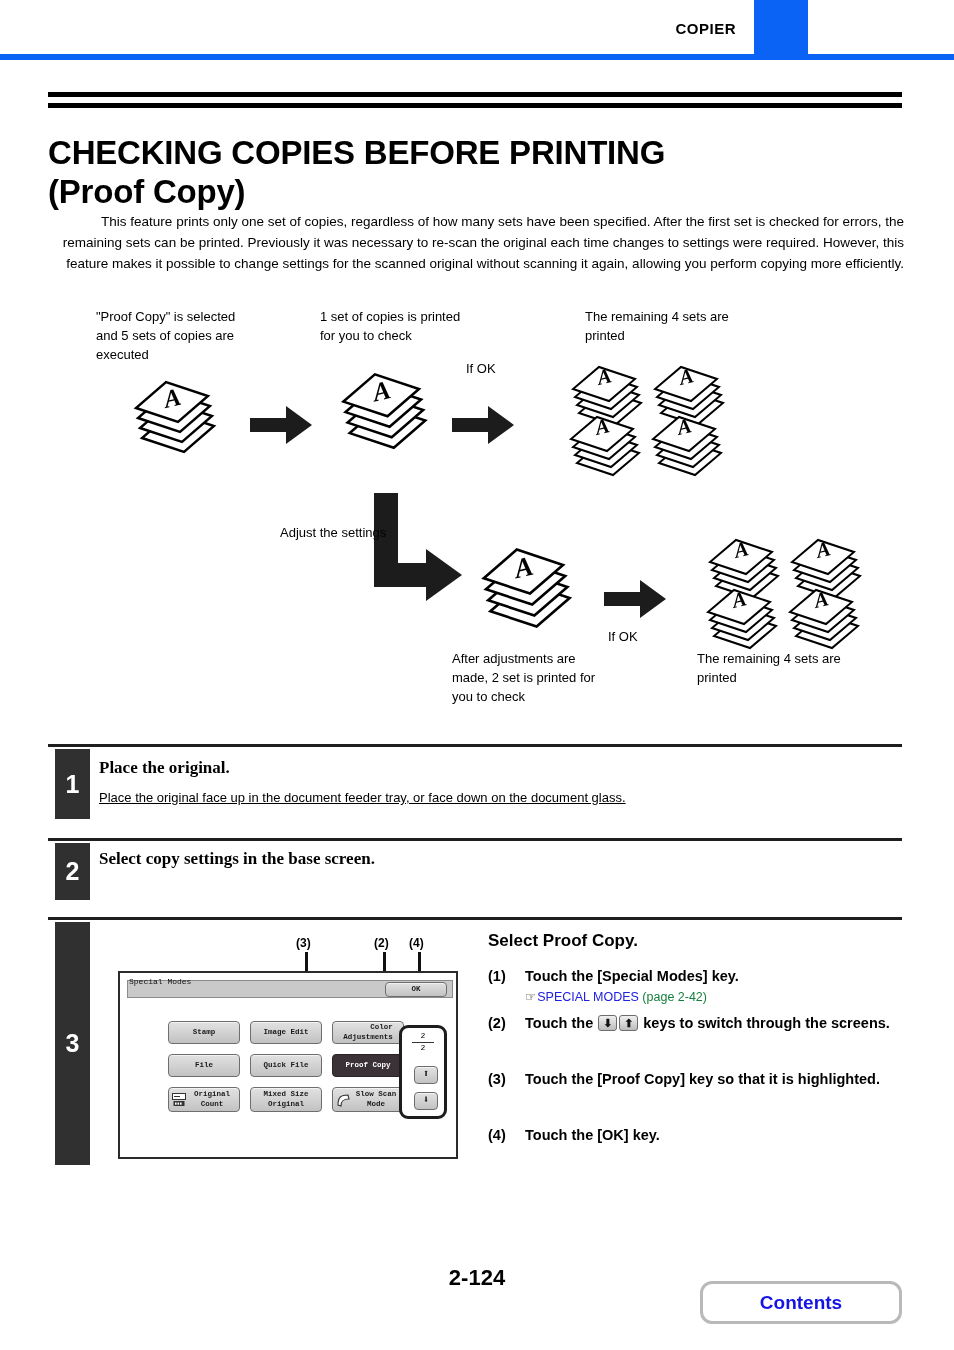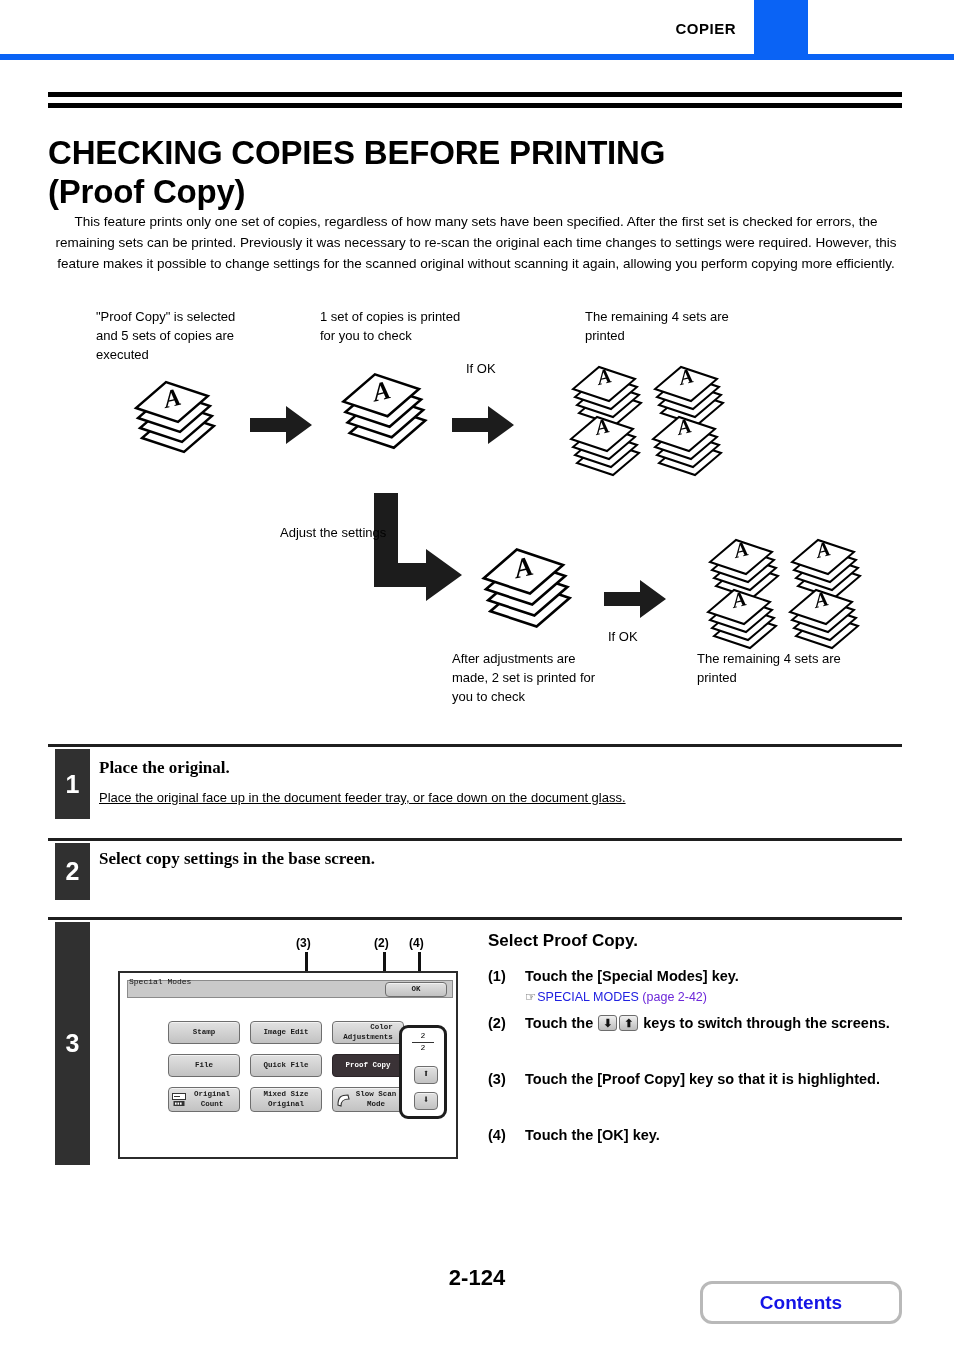--- a/index.html
+++ b/index.html
@@ -38,21 +38,21 @@
     position:absolute; left:48px; top:103px; width:854px; height:5px; background:#000;
   }
   #page-title {
     position:absolute; left:48px; top:112px; width:860px;
     font-size:33px; font-weight:bold; line-height:1.18;
     letter-spacing:-0.2px;
   }
 
   #intro {
     position:absolute; left:48px; top:212px; width:856px;
-    font-size:13.5px; line-height:1.55; text-align:center;
+    font-size:13.5px; line-height:1.55; text-align:right;
   }
 
   
   #figure { position:absolute; left:0; top:298px; width:954px; height:430px; }
   .cap { position:absolute; font-size:13px; line-height:1.45; color:#000; }
 
   .stack { position:absolute; }
 
   .arrow-r { position:absolute; }
 
@@ -119,21 +119,21 @@
   .lead-label { position:absolute; font-size:12px; font-weight:bold; }
 
   
   #s3-title { position:absolute; left:488px; top:931px; font-size:17px; font-weight:bold; }
   .s3-item { position:absolute; left:488px; width:418px; font-size:14.5px; font-weight:bold; line-height:1.35; }
   .s3-item .num { position:absolute; left:0; top:0; }
   .s3-item .txt { display:block; margin-left:37px; }
   #s3-link { position:absolute; left:525px; top:989px; font-size:12.5px; font-weight:normal; }
   #s3-link .hand { color:#111; margin-right:1px; }
   #s3-link .lnk { color:#2020e0; }
-  #s3-link .pg  { color:#6d28d9; }
+  #s3-link .pg  { color:#15803d; }
 
   .inline-key {
     display:inline-block; width:19px; height:16px; vertical-align:-3px;
     background:linear-gradient(#f0f0f0,#bdbdbd);
     border:1px solid #6d6d6d; border-radius:3px;
     margin:0 1px; position:relative;
   }
   .inline-key .gl {
     position:absolute; left:0; right:0; top:0; bottom:0;
     font-size:11px; line-height:15px; text-align:center; color:#111; font-weight:bold;

